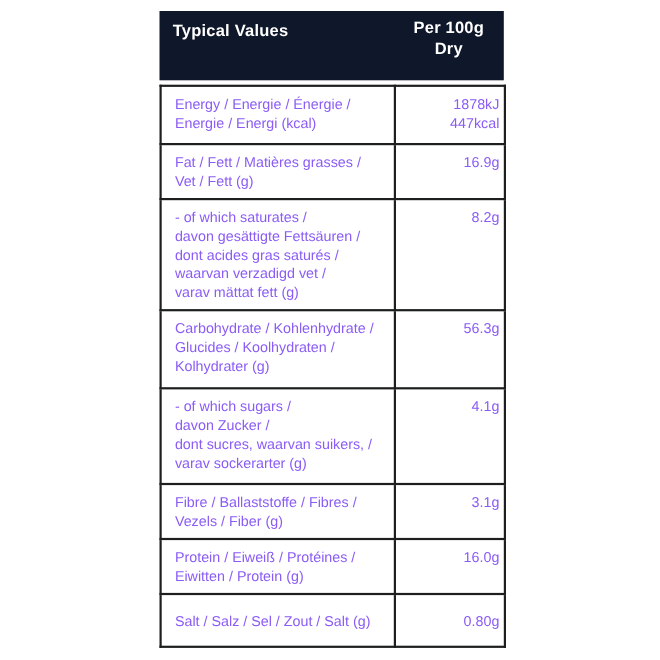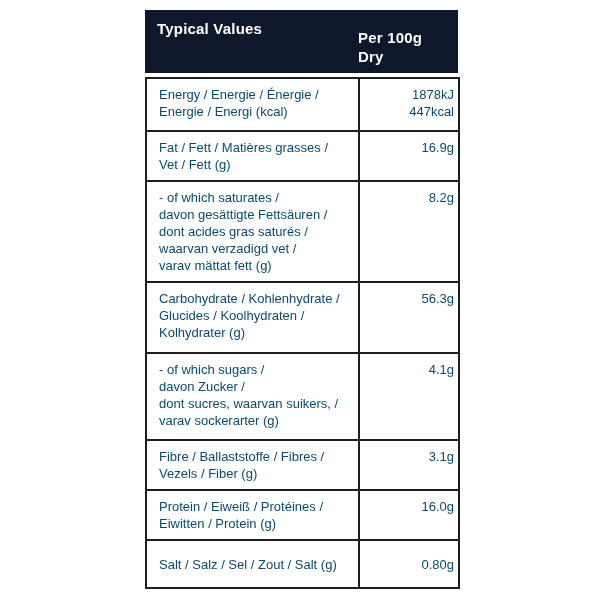--- a/index.html
+++ b/index.html
@@ -32,32 +32,33 @@
     line-height: 19px;
   }
   .hcol-label {
     width: 213px;
     box-sizing: border-box;
     padding: 9px 8px 0 12px;
   }
   .hcol-value {
     width: 100px;
     box-sizing: border-box;
-    padding-top: 18px;
+    padding-top: 6px;
+    text-align: center;
     white-space: pre-line;
   }
   .spacer {
     height: 4px;
   }
   table.values {
     border-collapse: collapse;
     width: 313px;
     table-layout: fixed;
     font-size: 13px;
-    color: #0c4a6e;
+    color: #8b5cf6;
   }
   table.values td {
     border: 2px solid #1d1f1e;
     vertical-align: top;
     line-height: 17px;
   }
   td.label {
     width: 213px;
     box-sizing: border-box;
     padding: 7px 8px 7px 12px;

